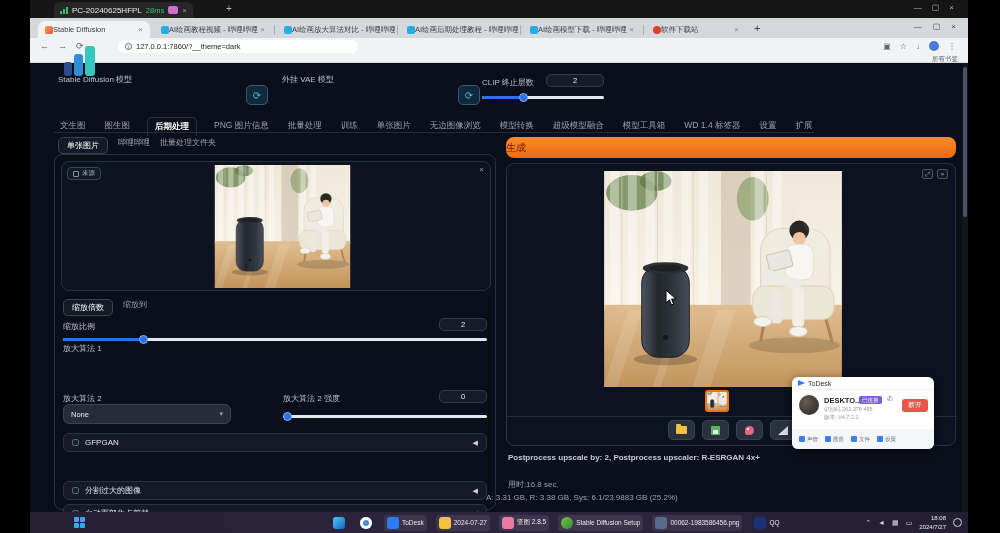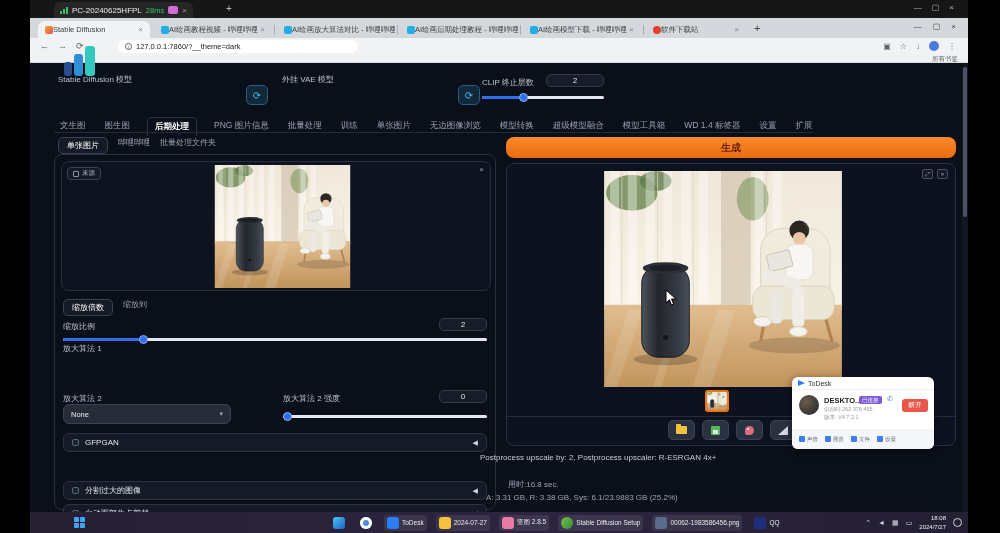--- a/index.html
+++ b/index.html
@@ -77,21 +77,21 @@
   .srcpill{display:inline-flex;align-items:center;gap:3px;border:1px solid #3a4354;
     border-radius:4px;padding:1px 5px;font-size:6.5px;color:#aab2c2;background:#141a26;}
   .srcpill .ic{width:6px;height:6px;border:1px solid #8a93a5;border-radius:1px;}
   .xbtn{color:#9aa3b3;font-size:8px;}
   .accordion{height:19px;background:#141a26;border:1px solid #2a3342;border-radius:6px;
     display:flex;align-items:center;gap:6px;padding:0 8px;font-size:8px;color:#e2e7ef;}
   .accordion .chk{width:7px;height:7px;border:1px solid #5a6478;border-radius:2px;background:#1b2230;}
   .accordion .arr{margin-left:auto;color:#cfd6e2;font-size:7px;}
 
   .genbtn{background:linear-gradient(#f98a2b,#ec6c0f);border-radius:8px;color:#6b1c03;
-    font-weight:bold;font-size:10px;display:flex;align-items:center;justify-content:center;}
+    font-weight:normal;font-size:10px;display:flex;align-items:center;justify-content:flex-start;}
   .minibtn{width:11px;height:10px;border:1px solid #4a5366;border-radius:2px;color:#aab2c2;
     font-size:6px;display:flex;align-items:center;justify-content:center;background:#141a26;}
   .thumb{border:2px solid #f0750f;border-radius:3px;overflow:hidden;background:#0d1220;}
   .actbtn{width:27px;height:20px;background:#2a3140;border:1px solid #3a4354;border-radius:5px;
     display:flex;align-items:center;justify-content:center;}
   .folder-ic{width:11px;height:8px;background:#f5c23c;border-radius:1px;position:relative;}
   .folder-ic:before{content:"";position:absolute;left:0;top:-2px;width:5px;height:2px;
     background:#f5c23c;border-radius:1px 1px 0 0;}
   .save-ic{width:9px;height:9px;background:#58b65c;border-radius:1px;position:relative;}
   .save-ic:before{content:"";position:absolute;left:2px;top:4px;width:5px;height:4px;background:#dff0df;}
@@ -441,21 +441,21 @@
           </div>
         <div class="actbtn">
             <span class="pal-ic"></span>
           </div>
         <div class="actbtn">
             <span class="ruler-ic"></span>
           </div>
       </div>
     </div>
 
-    <span class="abs infotxt" style="left:450px;top:390px;">Postprocess upscale by: 2, Postprocess upscaler: R-ESRGAN 4x+</span>
+    <span class="abs infotxt" style="left:478px;top:390px;font-weight:bold;">Postprocess upscale by: 2, Postprocess upscaler: R-ESRGAN 4x+</span>
     <span class="abs dimtxt" style="left:478px;top:416px;">用时:16.8 sec.</span>
     <span class="abs dimtxt" style="left:456px;top:430px;">A: 3.31 GB, R: 3.38 GB, Sys: 6.1/23.9883 GB (25.2%)</span>
   </div>
 
   <div class="abs tdpop">
     <div class="hdr">
       <span class="plane"></span>
       <span>ToDesk</span>
     </div>
     <div class="abs tdava" style="left:7px;top:18px;"></div>

